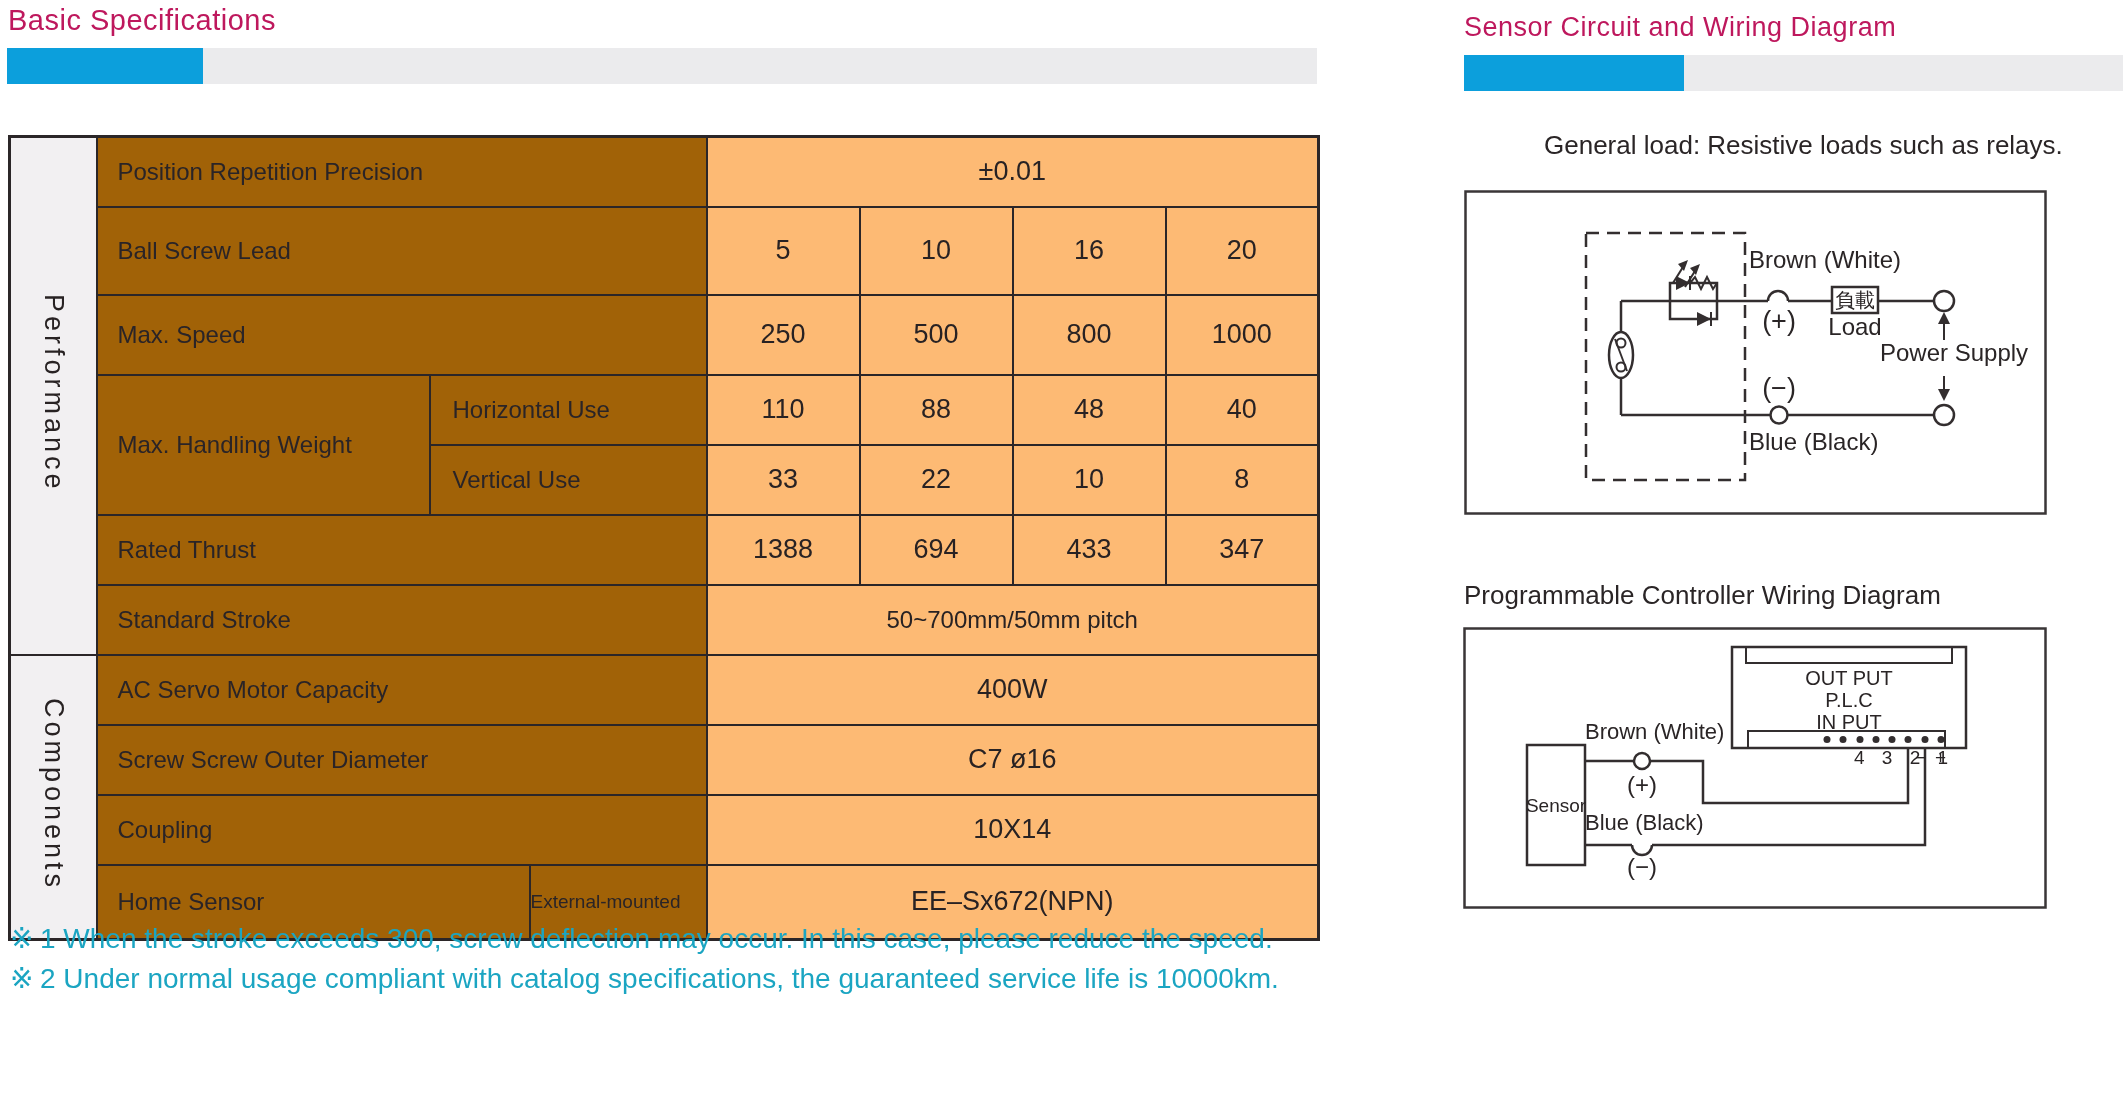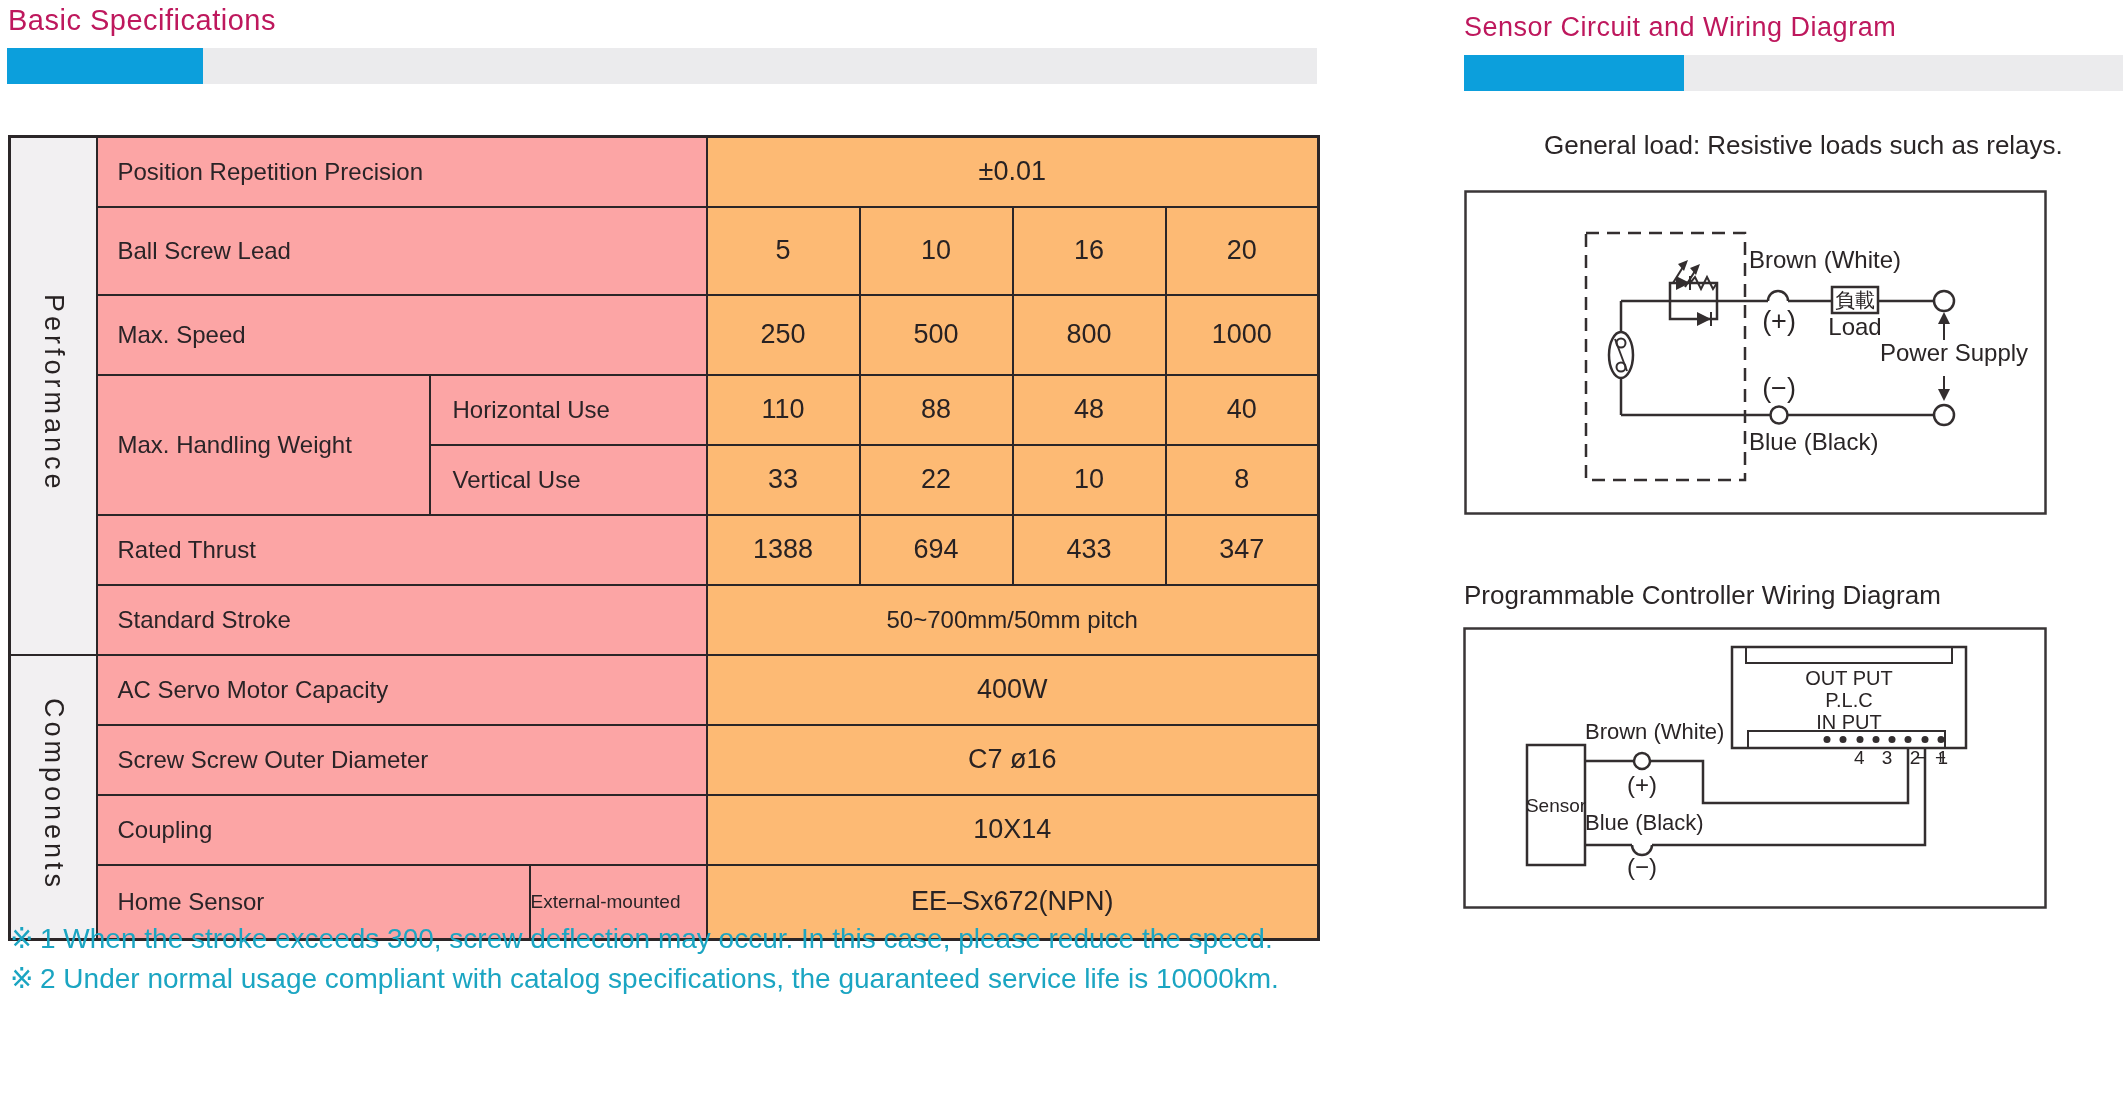--- a/index.html
+++ b/index.html
@@ -10,21 +10,21 @@
   .sec-heading{position:absolute;font-size:29px;font-weight:400;color:#be185d;letter-spacing:0.5px;}
   .accent-bar{position:absolute;height:36px;background:#ebebed;}
   .accent-bar .blue{height:100%;background:#0c9fdc;}
 
   
   .spec-table{position:absolute;left:8px;top:135px;border-collapse:collapse;table-layout:fixed;
               width:1309px;border:3px solid #2b2628;}
   .spec-table td{border:2px solid #2b2628;overflow:hidden;}
   .spec-table td.group{background:#f2f0f2;text-align:center;vertical-align:middle;}
   .vtext{display:inline-block;writing-mode:vertical-rl;font-size:27px;letter-spacing:4px;color:#282223;}
-  .spec-table td.lab{background:#fca5a5;font-size:24px;padding-left:20px;vertical-align:middle;color:#2a2427;}
+  .spec-table td.lab{background:#a16207;font-size:24px;padding-left:20px;vertical-align:middle;color:#2a2427;}
   .spec-table td.sub{padding-left:22px;}
   .spec-table td.ext{font-size:19px;padding-left:0;}
   .spec-table td.val{background:#fdba74;font-size:27px;text-align:center;vertical-align:middle;}
   .spec-table td.val-sm{font-size:24px;}
 
   
   .notes{position:absolute;left:10px;top:920px;width:1295px;color:#1ba5c2;font-size:28px;line-height:38px;}
   .note{display:grid;grid-template-columns:30px 1fr;margin-bottom:2px;}
   .note .marker{font-family:"DejaVu Sans",sans-serif;}
 

